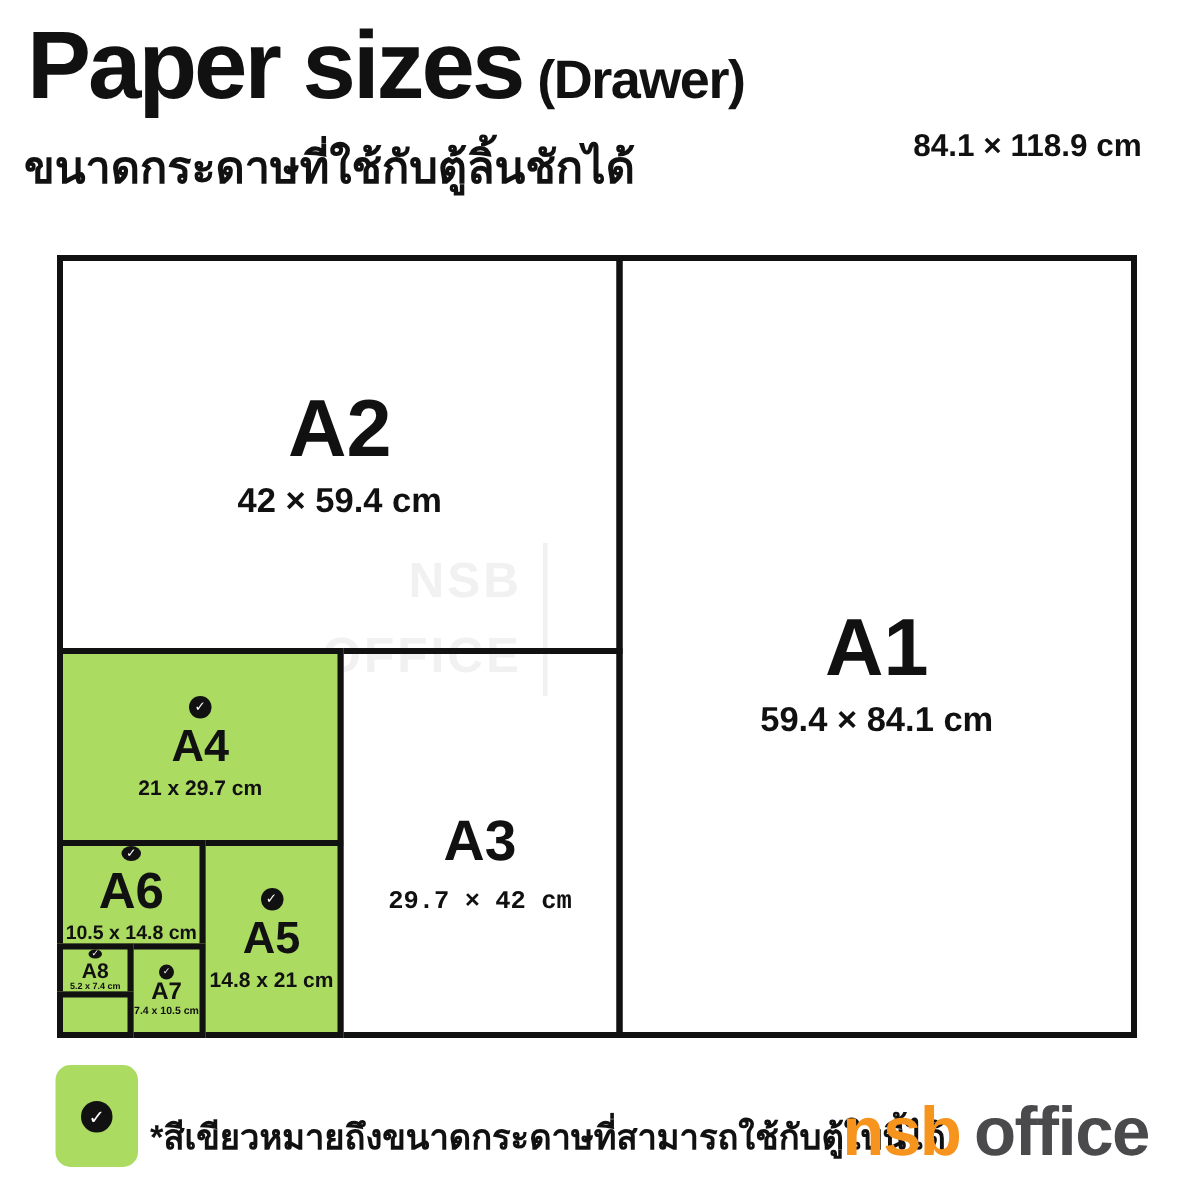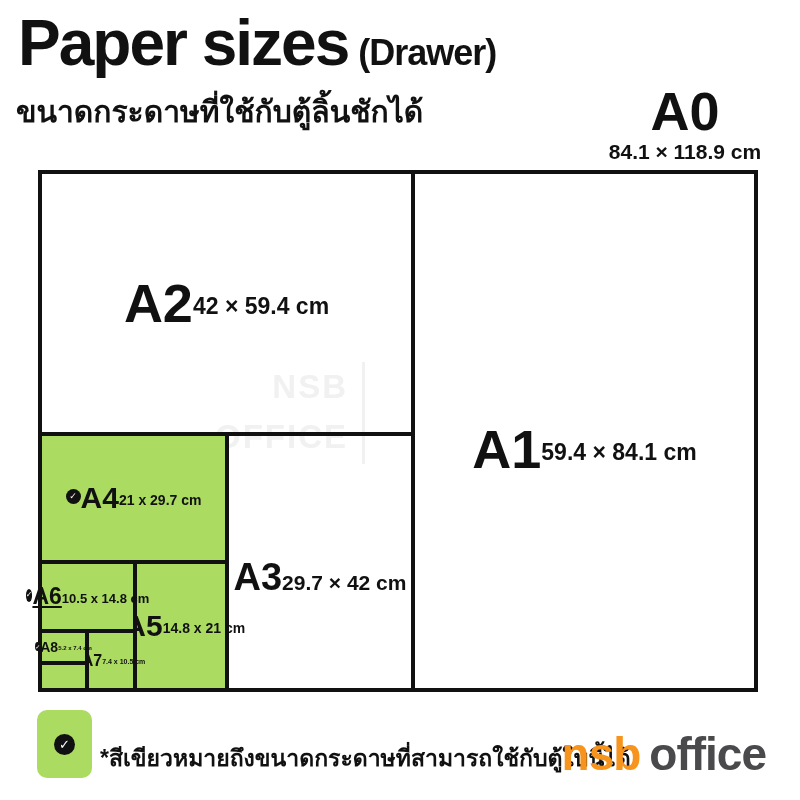--- a/index.html
+++ b/index.html
@@ -18,43 +18,43 @@
 
   
   .watermark{left:158px;top:362px;display:flex;gap:14px;z-index:0;color:var(--watermark-gray);
              font-weight:bold;font-size:33px;line-height:50px;letter-spacing:2px;white-space:nowrap;}
   .watermark .wcol1{width:190px;text-align:right;}
   .watermark .wbar{width:3px;height:102px;background:var(--watermark-gray);align-self:center;}
 
   
   .diagram{left:38px;top:170px;width:720px;height:522px;z-index:1;}
   .box{position:absolute;box-sizing:border-box;border:4px solid var(--ink);
-       display:flex;flex-direction:row;align-items:center;justify-content:center;text-align:center;}
+       display:flex;flex-direction:column;align-items:center;justify-content:center;text-align:center;}
   .green{background:var(--green);}
   .box .lbl{font-weight:bold;line-height:1;}
   .box .dims{font-weight:bold;white-space:nowrap;}
   .check{background:var(--ink);color:#fff;border-radius:50%;display:flex;align-items:center;justify-content:center;font-weight:bold;line-height:1;}
 
   .outer{left:0;top:0;width:720px;height:522px;}
   .a1{left:373px;top:0;width:347px;height:522px;padding-top:36px;}
   .a2{left:0;top:0;width:377px;height:266px;}
   .a3{left:187px;top:262px;width:190px;height:260px;padding-top:29px;}
   .a4{left:0;top:262px;width:191px;height:132px;}
   .a5{left:95px;top:390px;width:96px;height:132px;}
   .a6{left:0;top:390px;width:99px;height:73px;}
   .a7{left:47px;top:459px;width:52px;height:63px;}
   .a8{left:0;top:459px;width:51px;height:36px;}
   .a9{left:0;top:491px;width:51px;height:31px;}
 
   .s-xl .lbl{font-size:54px;} .s-xl .dims{font-size:23px;margin-top:7px;}
-  .s-lg .lbl{font-size:38px;} .s-lg .dims{font-size:21px;margin-top:12px;}
+  .s-lg .lbl{font-size:38px;} .s-lg .dims{font-size:17px;margin-top:12px;font-family:Liberation Mono, monospace;}
   .s-md .check{width:15px;height:15px;font-size:9px;margin-bottom:4px;}
   .s-md .lbl{font-size:30px;} .s-md .dims{font-size:14px;margin-top:4px;text-align:right;}
   .s-sm .check{width:13px;height:13px;font-size:8px;margin-bottom:3px;}
-  .s-sm .lbl{font-size:23px;text-decoration:underline;} .s-sm .dims{font-size:13px;margin-top:3px;}
+  .s-sm .lbl{font-size:34px;} .s-sm .dims{font-size:13px;margin-top:3px;}
   .s-xs .check{width:10px;height:10px;font-size:6px;margin-bottom:1px;}
   .s-xs .lbl{font-size:16px;} .s-xs .dims{font-size:7px;margin-top:1px;}
   .s-xxs .check{width:9px;height:9px;font-size:6px;margin-bottom:1px;}
   .s-xxs .lbl{font-size:14px;} .s-xxs .dims{font-size:6px;margin-top:1px;}
 
   
   .legend-swatch{left:37px;top:710px;width:55px;height:68px;border-radius:10px;background:var(--green);
                  display:flex;align-items:center;justify-content:center;}
   .legend-swatch .check{width:21px;height:21px;font-size:13px;}
   .legend-note{left:100px;top:740px;font-size:23px;font-weight:bold;white-space:nowrap;}
@@ -66,21 +66,20 @@
 </style>
 </head>
 <body>
 
 <div class="abs title">
   <span>Paper sizes</span><span class="suffix">(Drawer)</span>
 </div>
 <div class="abs subtitle">ขนาดกระดาษที่ใช้กับตู้ลิ้นชักได้</div>
 
 <div class="abs a0cap">
-  <div class="lbl">A0</div>
   <div class="dims">84.1 × 118.9 cm</div>
 </div>
 
 <div class="abs watermark">
   <div class="wcol1">
     <div>NSB</div>
     <div>OFFICE</div>
   </div>
   <div class="wbar"></div>
 </div>

